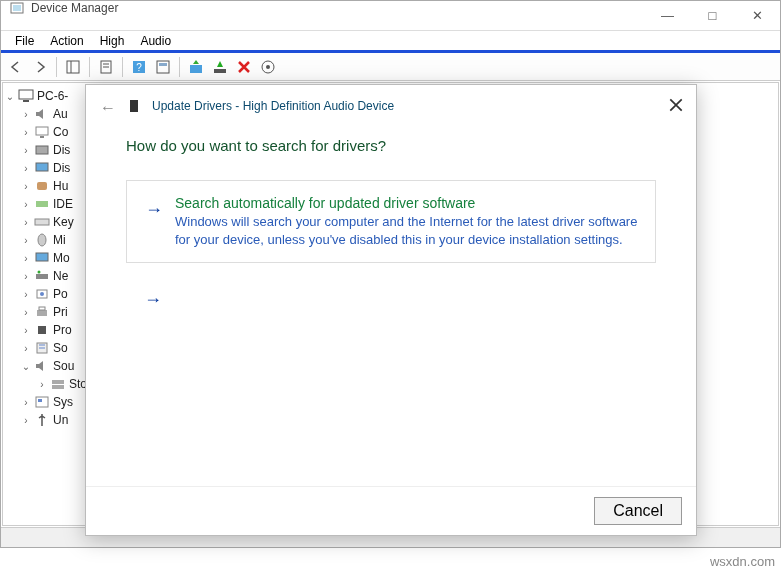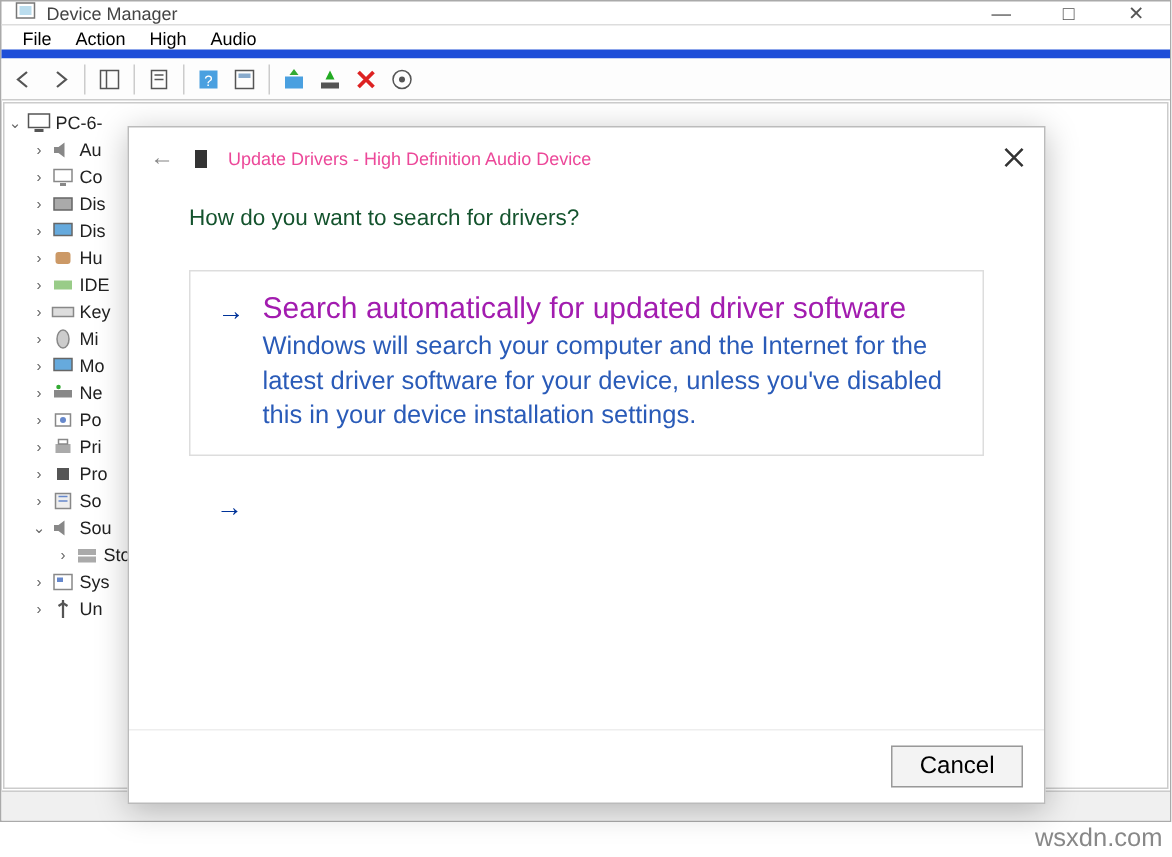--- a/index.html
+++ b/index.html
@@ -1,47 +1,47 @@
 <!DOCTYPE html>
 <html><head>
 <meta charset="utf-8">
 <style>
 * { box-sizing: border-box; font-family: "Segoe UI", Tahoma, sans-serif; }
 body { margin: 0; background: #fff; width: 781px; height: 571px; overflow: hidden; position: relative; }
 .window { width: 781px; height: 548px; border: 1px solid #aaa; display: flex; flex-direction: column; background: #fff; }
-.titlebar { height: 16px; display: flex; align-items: flex-end; padding: 0 0 0 8px; border-bottom: 1px solid #ddd; }
+.titlebar { height: 30px; display: flex; align-items: flex-start; padding: 0 0 0 8px; border-bottom: 1px solid #ddd; }
 .titlebar .ticon { width: 16px; height: 16px; margin-right: 6px; }
 .titlebar .title { font-size: 12px; flex: 1; color: #444; }
 .winbtns { display: flex; height: 100%; }
 .winbtn { width: 45px; display: flex; align-items: center; justify-content: center; color: #555; font-size: 13px; }
-.menubar { height: 22px; display: flex; align-items: flex-start; padding: 0 6px; font-size: 12px; border-bottom: 6px solid #1d4ed8; }
+.menubar { height: 22px; display: flex; align-items: flex-end; padding: 0 6px; font-size: 12px; border-bottom: 3px solid #1d4ed8; }
 .menubar span { padding: 2px 8px; }
 .toolbar { height: 28px; display: flex; align-items: center; padding: 0 4px; gap: 2px; border-bottom: 1px solid #ccc; background: #fdfdfd; }
 .tbtn { width: 22px; height: 22px; display: flex; align-items: center; justify-content: center; border: 1px solid transparent; }
 .tbtn svg { width: 16px; height: 16px; }
 .tsep { width: 1px; height: 20px; background: #ccc; margin: 0 3px; }
 .body { flex: 1; display: flex; position: relative; }
 .tree { flex: 1; padding: 4px 2px; font-size: 12px; color: #222; overflow: hidden; border: 1px solid #ccc; margin: 1px; }
 .trow { display: flex; align-items: center; height: 18px; gap: 3px; }
 .expander { width: 10px; text-align: center; color: #666; font-size: 10px; }
 .ticon2 { width: 16px; height: 14px; display: flex; align-items: center; justify-content: center; }
 .statusbar { height: 20px; border-top: 1px solid #ccc; background: #f0f0f0; }
-.watermark { position: absolute; bottom: 2px; right: 6px; font-size: 17px; color: #888; }
+.watermark { position: absolute; bottom: 2px; right: 6px; font-size: 13px; color: #888; }
 
 .dialog { position: absolute; left: 85px; top: 84px; width: 612px; height: 452px; background: #fff; border: 1px solid #bbb; box-shadow: 0 4px 20px rgba(0,0,0,.25); display: flex; flex-direction: column; }
 .dlg-head { display: flex; align-items: center; padding: 12px 14px 4px 14px; gap: 10px; position: relative; }
 .dlg-back { color: #888; font-size: 16px; }
-.dlg-title { font-size: 12px; color: #ec4899; }
+.dlg-title { font-size: 12px; color: #0c4a6e; }
 .dlg-close { position: absolute; right: 12px; top: 12px; width: 16px; height: 16px; display: flex; align-items: center; justify-content: center; }
 .dlg-body { padding: 18px 40px 0 40px; flex: 1; }
 .dlg-q { color: #14532d; font-size: 15px; margin-bottom: 26px; }
 .option { border: 1px solid #ddd; padding: 14px 16px 14px 18px; margin-bottom: 22px; display: flex; gap: 12px; }
 .option .arrow { color: #003399; font-size: 18px; flex-shrink: 0; padding-top: 2px; }
-.opt-title { color: #a21caf; font-size: 20px; margin-bottom: 2px; }
-.opt-desc { color: #2a5bb8; font-size: 17px; line-height: 1.35; }
+.opt-title { color: #15803d; font-size: 14px; margin-bottom: 2px; }
+.opt-desc { color: #2a5bb8; font-size: 13px; line-height: 1.35; }
 .option.noborder { border: none; padding-top: 0; }
 .dlg-foot { padding: 10px 14px; display: flex; justify-content: flex-end; border-top: 1px solid #eee; }
 .btn-cancel { padding: 4px 18px; font-size: 16px; border: 1px solid #999; background: #f3f3f3; }
 </style>
 </head>
 <body>
 
 <div class="window">
   <div class="titlebar">
     <span class="ticon">

